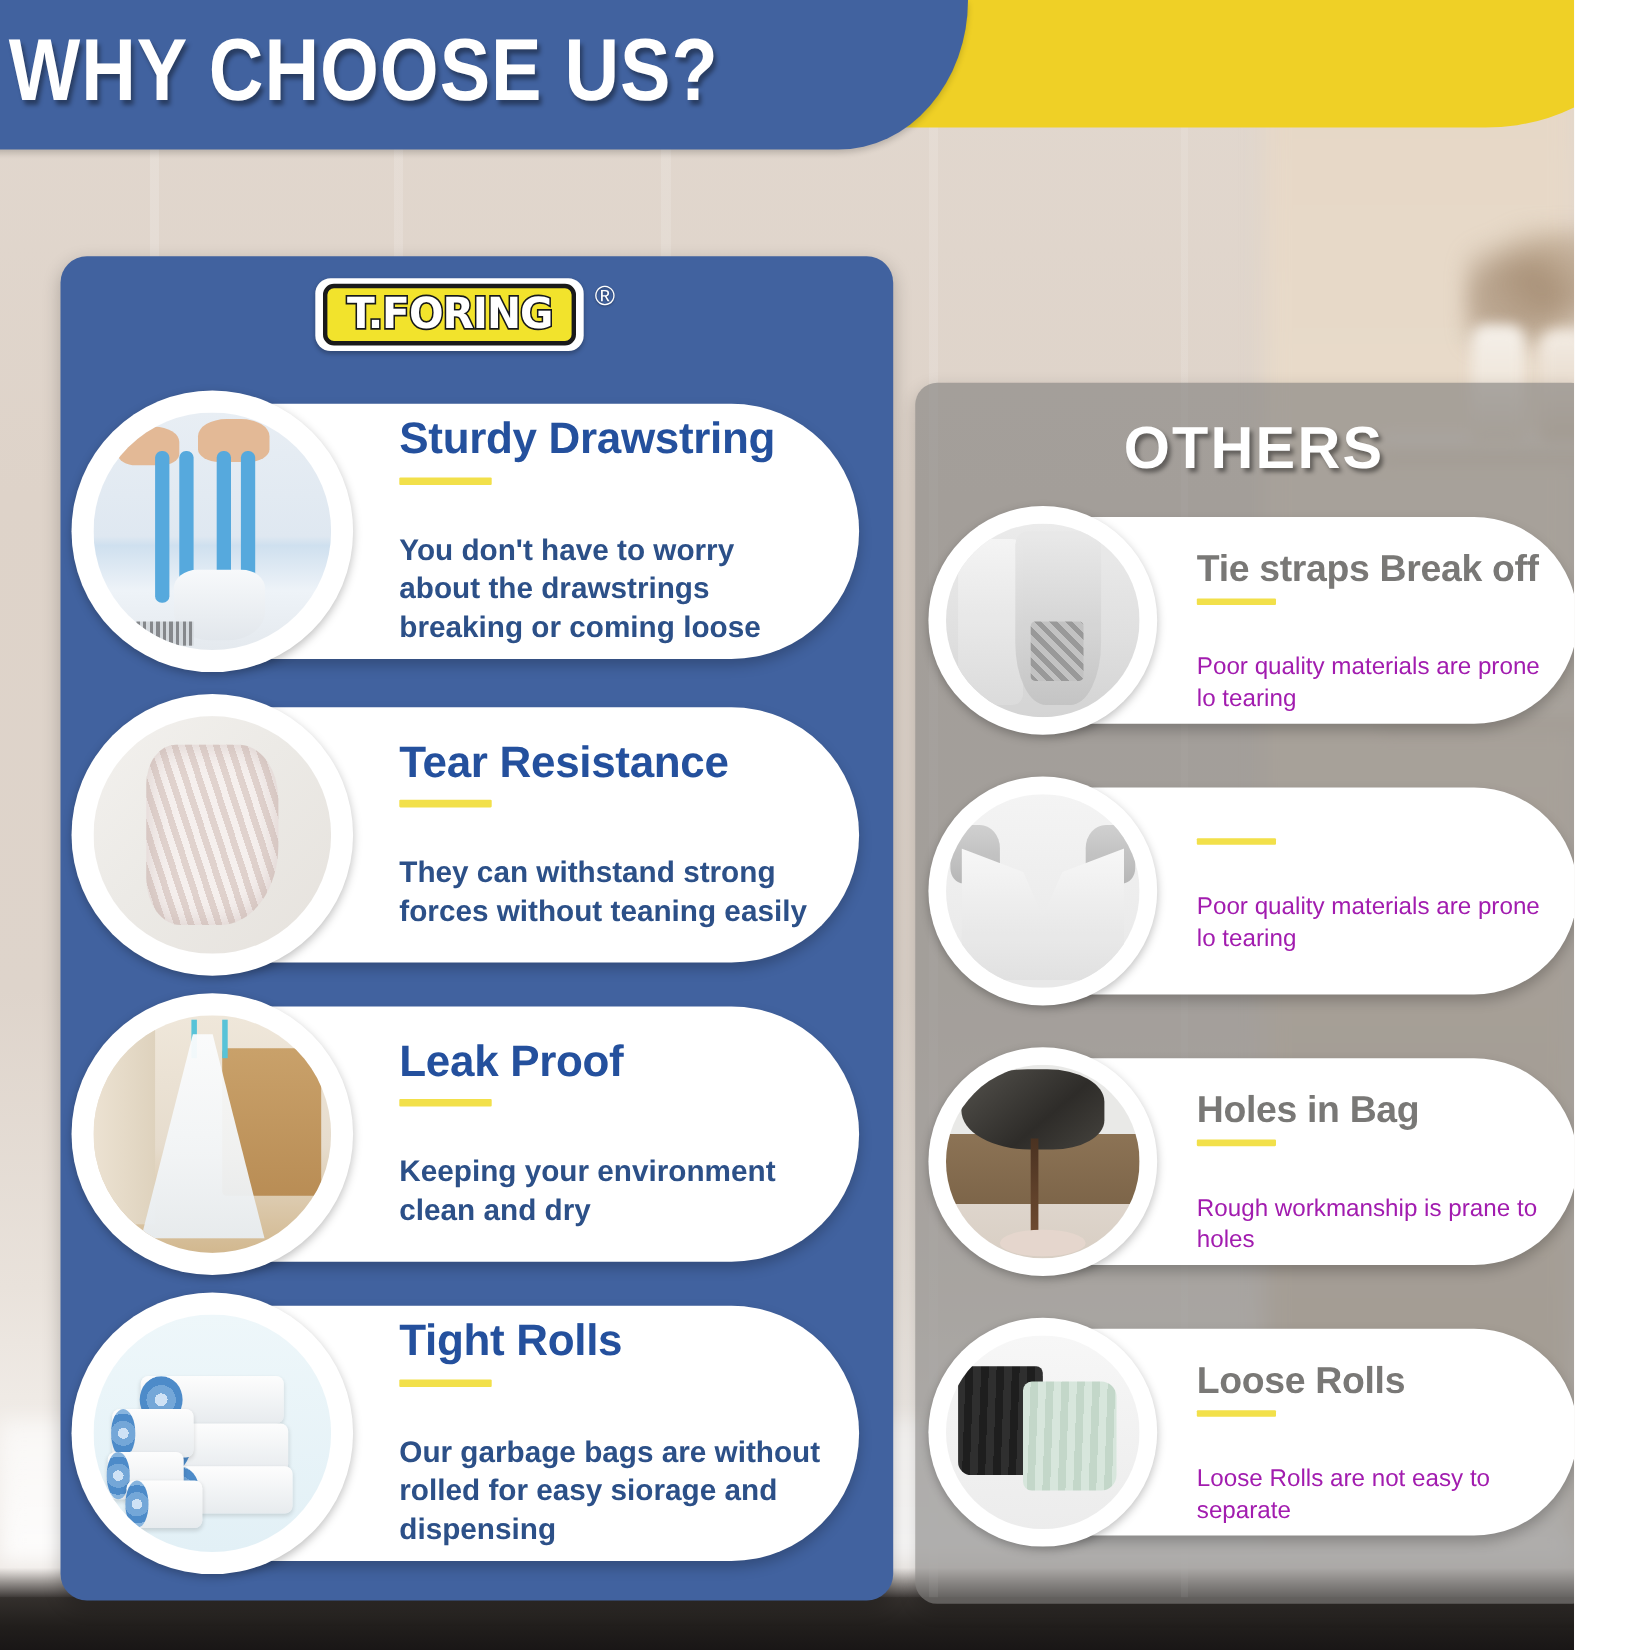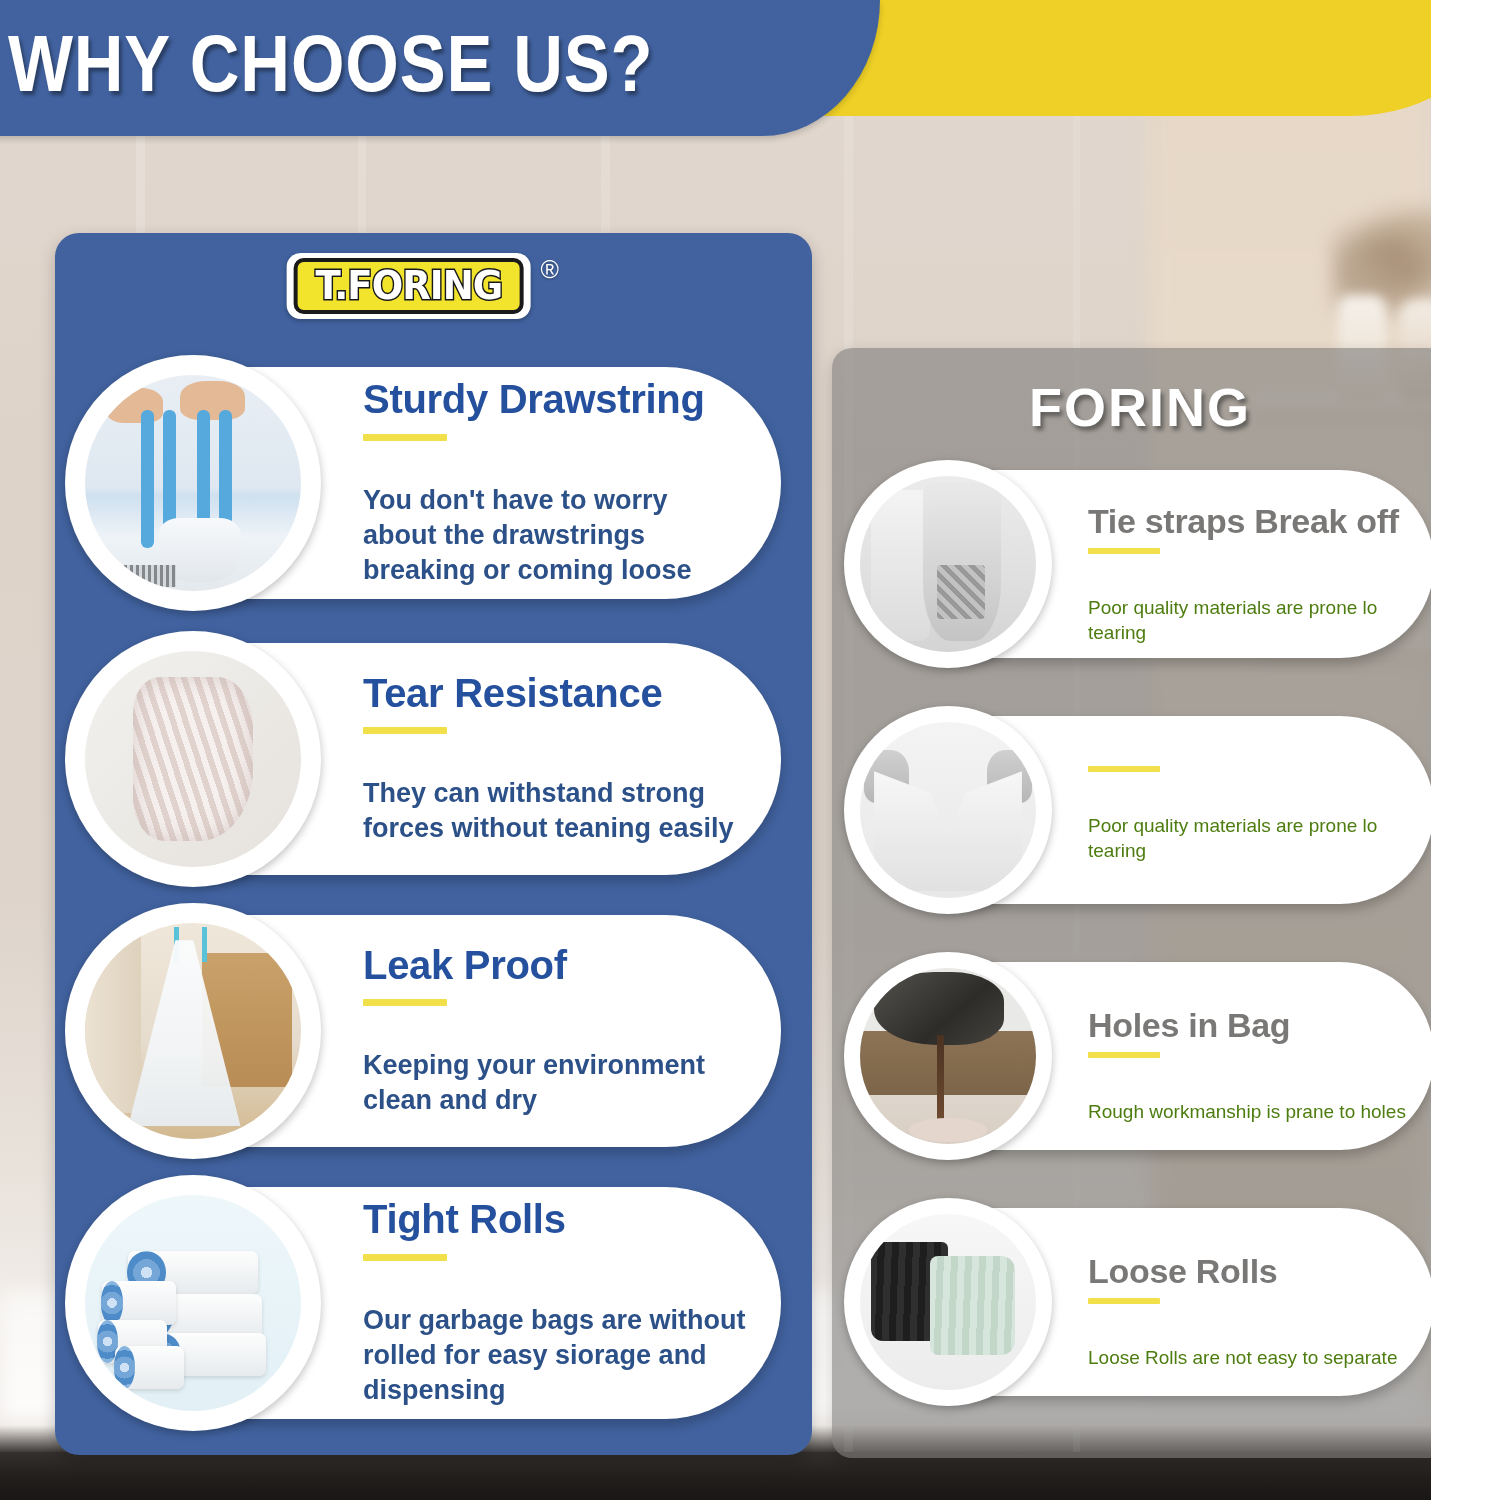--- a/index.html
+++ b/index.html
@@ -233,23 +233,23 @@
   }
   .card-others .rule { width:72px; height:6px; margin:9px 0 10px; }
 
   .c-desc {
     font-size:27px; line-height:1.3;
     font-weight:700;
     color:#2c5088;
     margin-top:42px;
   }
   .card-others .c-desc {
-    font-size:19px;
+    font-size:22px;
     font-weight:400;
-    color:#4d7c0f;
+    color:#a21caf;
     line-height:1.28;
   }
 
   
   .ph { position:absolute; inset:0; }
   .gray { filter:grayscale(1) contrast(.95); }
 
   
   .ph-draw {
     background:linear-gradient(180deg,#e8eef4 0%,#dfe8f1 52%,#cfe0ef 56%,#eef3f8 75%,#e4e9ee 100%);
@@ -450,21 +450,21 @@
       <div class="card-body">
         <div class="c-title">Tight Rolls</div>
         <div class="rule"></div>
         <div class="c-desc">Our garbage bags are without rolled for easy siorage and dispensing</div>
       </div>
     </div>
   </div>
 
   <div class="panel-others">
 
-    <div class="others-title">FORING</div>
+    <div class="others-title">OTHERS</div>
 
     <div class="card card-others" style="top:122px">
       <div class="thumb thumb-others">
         <div class="thumb-img gray">
           <div class="ph ph-tie">
               <div class="leg"></div>
               <div class="bag"></div>
             </div>
         </div>
       </div>

